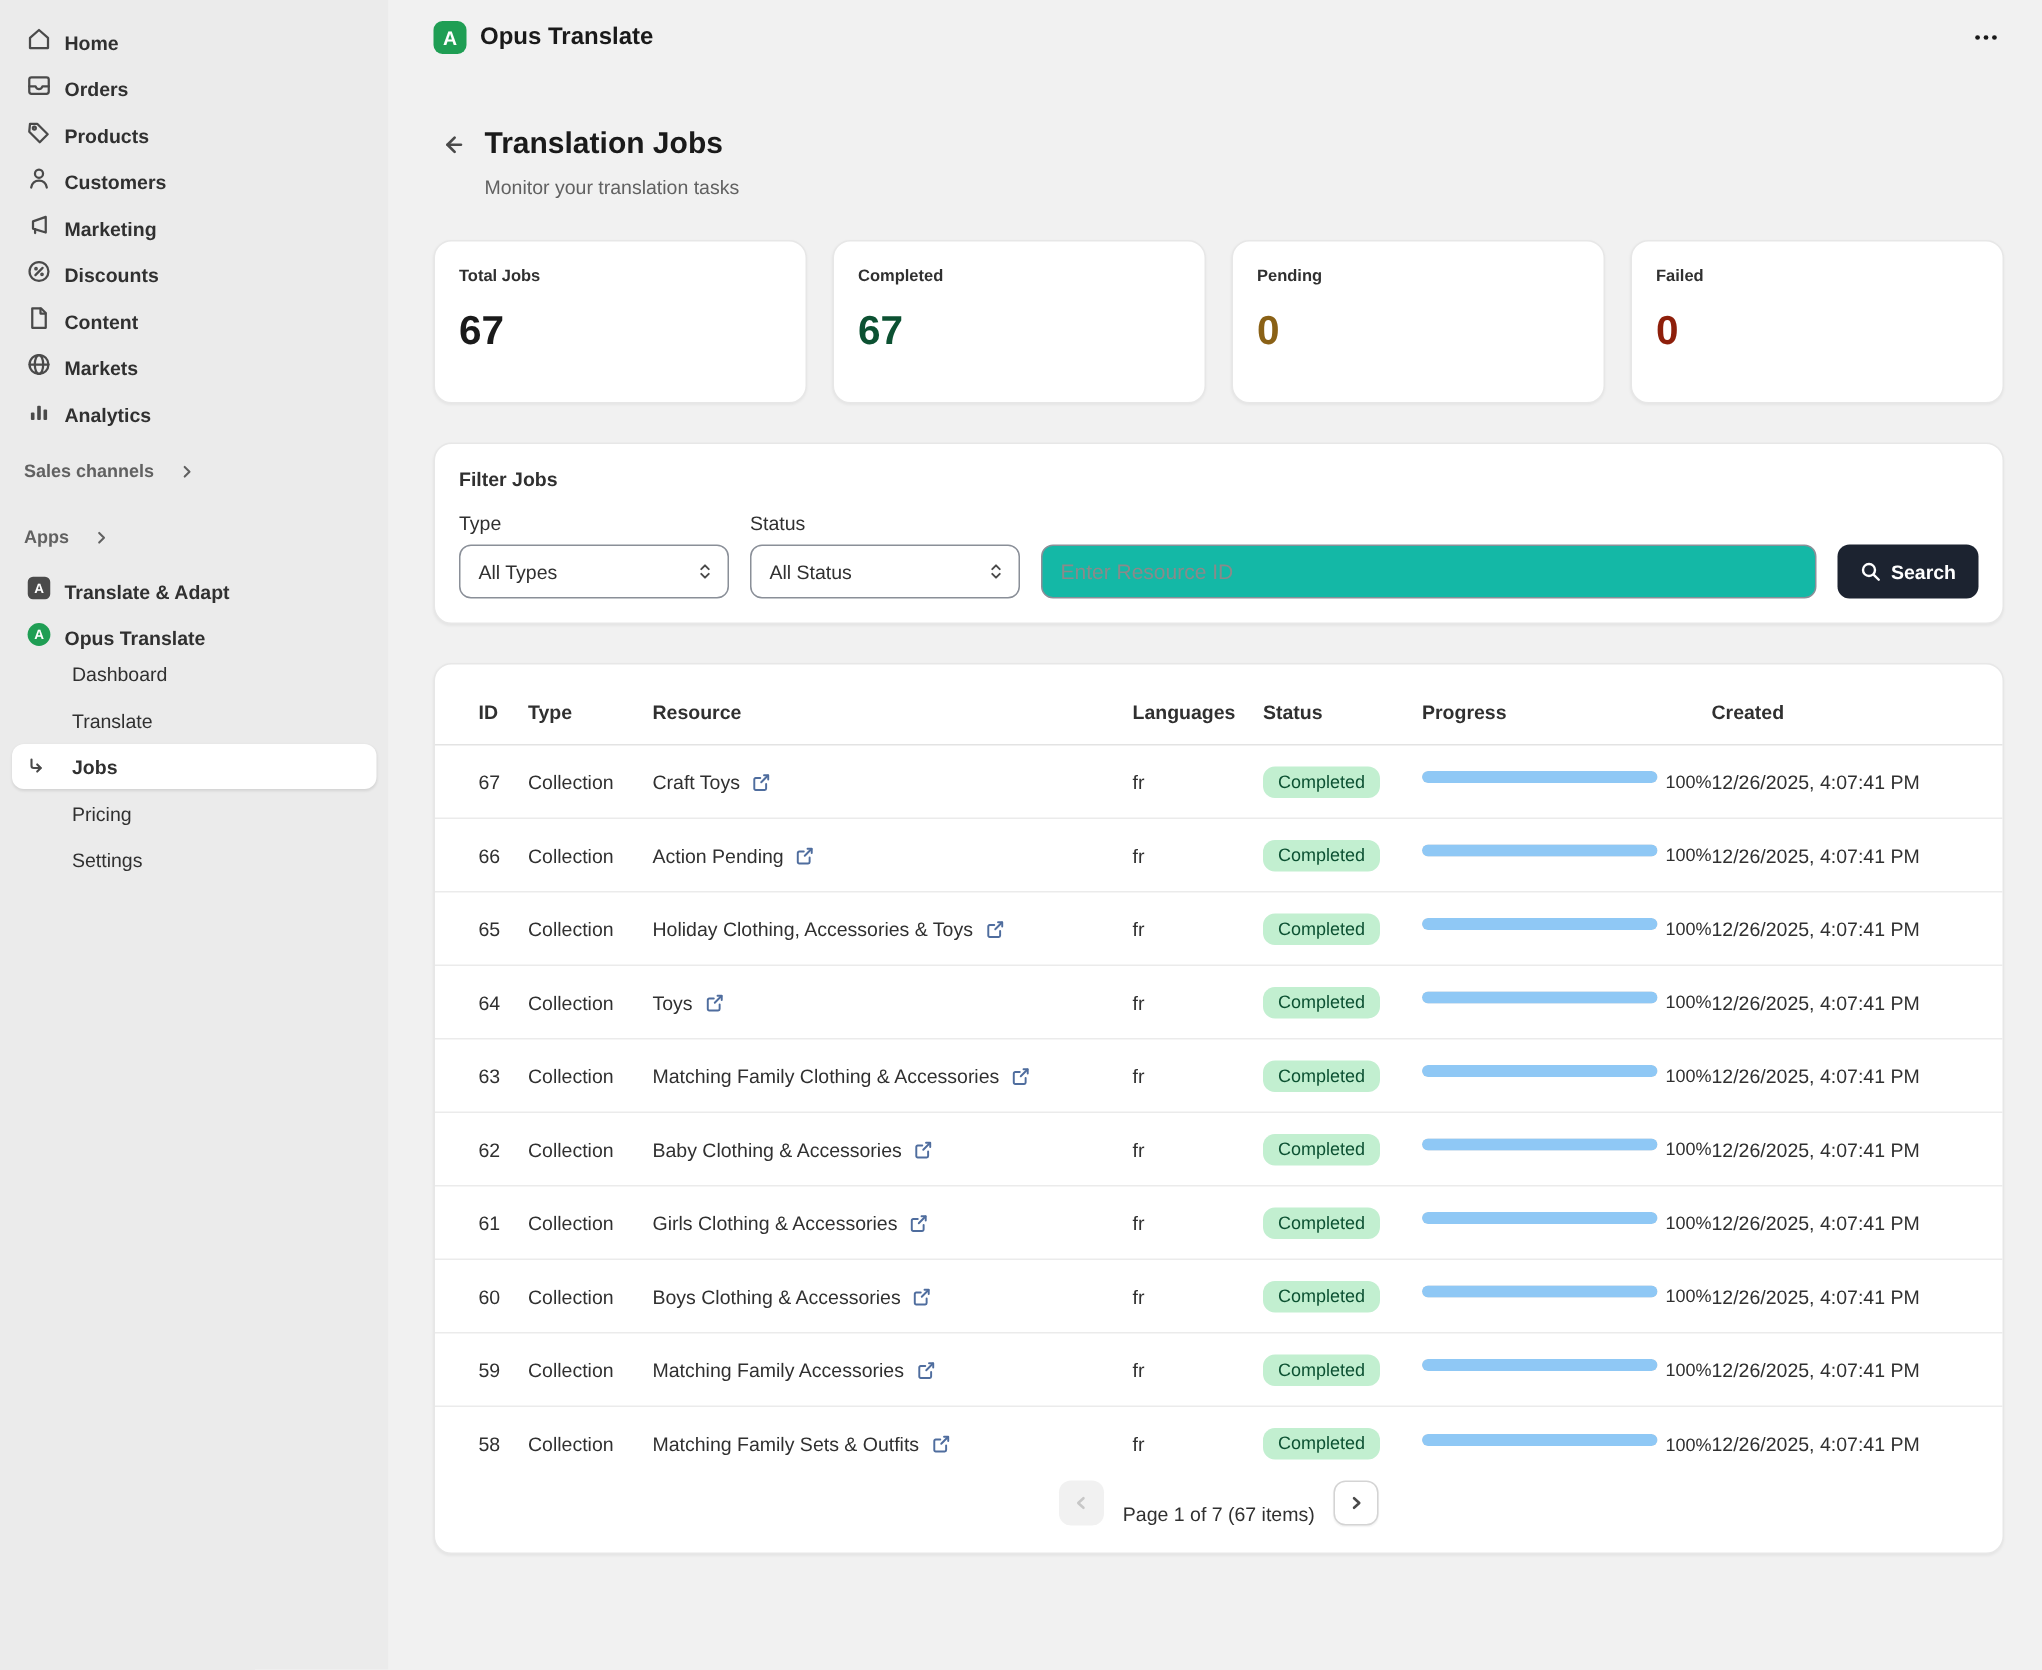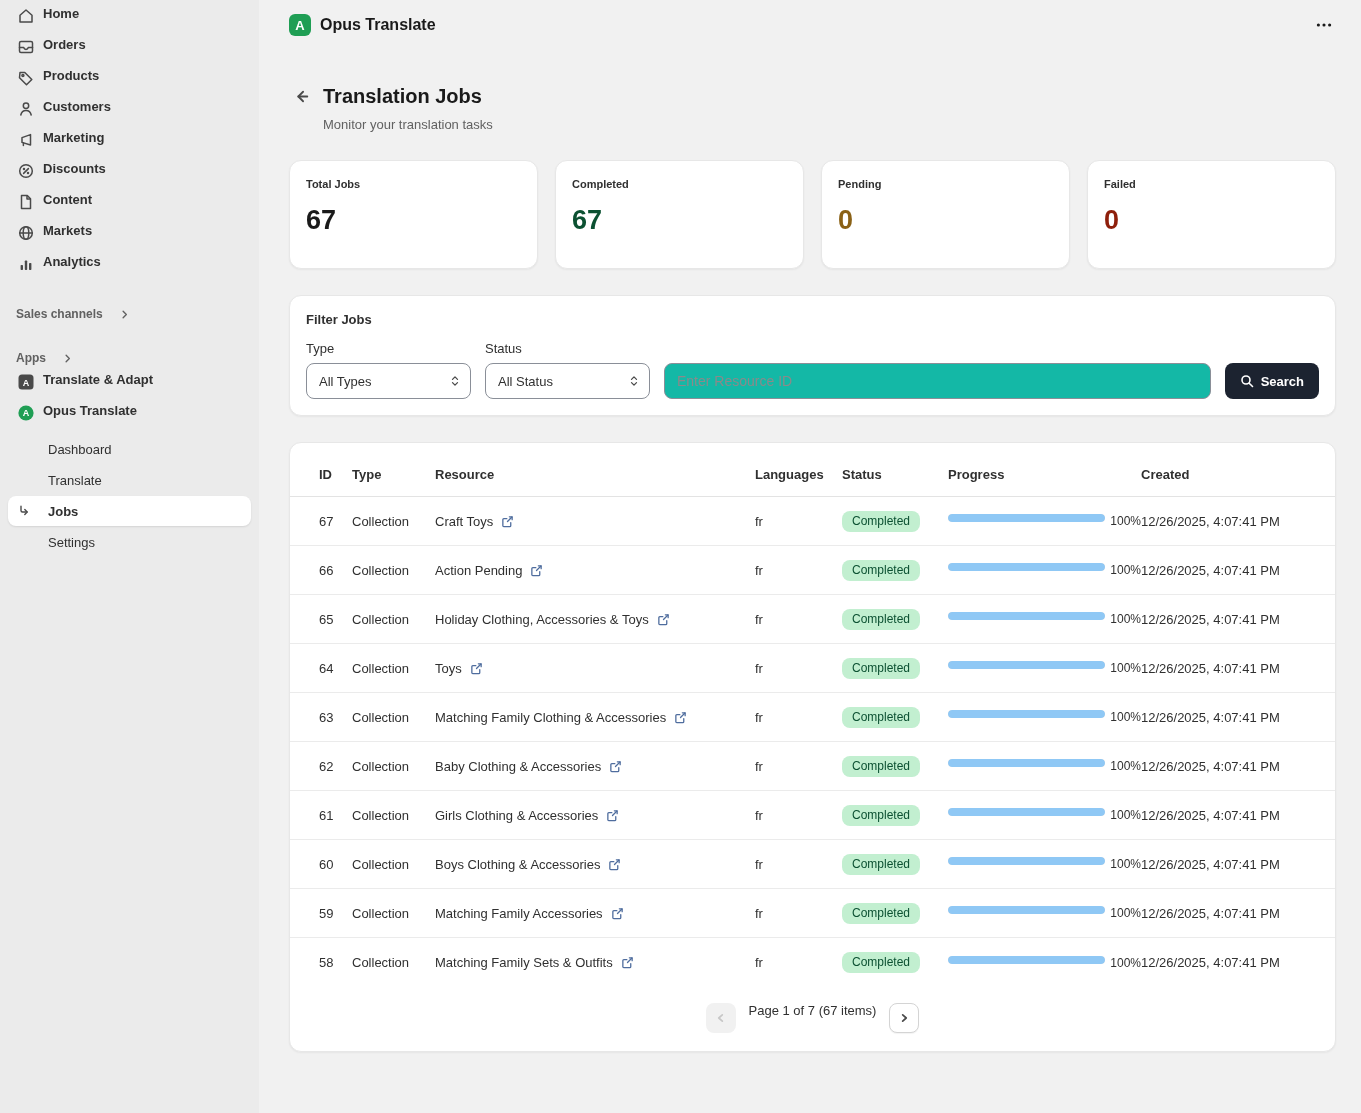--- a/index.html
+++ b/index.html
@@ -6,21 +6,21 @@
   html,body { width:1361px; height:1113px; overflow:hidden; }
   body {
     font-family:"Liberation Sans","DejaVu Sans",sans-serif;
     background:#f1f1f1; color:#303030; display:flex;
     -webkit-font-smoothing:antialiased;
   }
 
   
   .sidebar { width:259px; flex-shrink:0; background:#ebebeb; padding:6px 8px 0; height:100%; }
   .nav-item {
-    height:30px; margin-bottom:1px; display:flex; align-items:flex-start; gap:7px;
+    height:30px; margin-bottom:1px; display:flex; align-items:flex-end; gap:7px;
     padding:0 8px; border-radius:8px; font-size:13px; font-weight:600; color:#303030; cursor:pointer;
   }
   .nav-icon { width:20px; height:20px; display:flex; align-items:center; justify-content:center; }
   .nav-section {
     height:28px; display:flex; align-items:center; gap:16px; padding:0 8px;
     margin-top:16px; font-size:12px; font-weight:600; color:#616161; cursor:pointer;
   }
   .sub-item {
     position:relative; height:30px; margin-bottom:1px; display:flex; align-items:center;
     padding:0 8px 0 40px; border-radius:8px; font-size:13px; font-weight:500; color:#303030; cursor:pointer;
@@ -56,21 +56,21 @@
   .stat-card { flex:1; height:109px; padding:17px 16px; }
   .stat-label { font-size:11px; font-weight:600; color:#303030; }
   .stat-value { font-size:27px; font-weight:700; margin-top:15px; color:#1a1a1a; }
 
   
   .filter-card { margin-top:26px; padding:16px; }
   .filter-title { font-size:13px; font-weight:700; }
   .filter-row { display:flex; gap:14px; margin-top:14px; align-items:flex-end; }
   .field-label { font-size:13px; color:#303030; margin-bottom:7px; }
   .select {
-    width:165px; height:36px; background:#fff; border:1px solid #8a8f98; border-radius:8px;
+    width:180px; height:36px; background:#fff; border:1px solid #8a8f98; border-radius:8px;
     display:flex; align-items:center; justify-content:space-between; padding:0 9px 0 12px;
     font-size:13px; color:#303030; cursor:pointer;
   }
   .field-resource { flex:1; }
   .text-input {
     width:100%; height:36px; border:1px solid #8a8f98; border-radius:8px; padding:0 12px;
     font-size:14px; color:#303030; font-family:inherit; outline:none; background:#14b8a6;
   }
   .text-input::placeholder { color:#8a8a8a; }
   .search-btn {
@@ -93,21 +93,21 @@
   .badge {
     display:inline-block; background:var(--badge-bg,#c2efd0); color:var(--completed-text,#0c5132);
     font-size:12px; padding:3px 10px 4px; border-radius:8px;
   }
   .progress-cell { display:flex; flex-direction:row; gap:5px; }
   .progress-track { width:178px; height:8px; background:#e3e3e3; border-radius:4px; overflow:hidden; }
   .progress-fill { height:100%; width:0; background:var(--progress-fill,#8fc8f5); border-radius:4px; }
   .progress-pct { font-size:12px; color:#303030; }
 
   
-  .pagination { display:flex; align-items:flex-start; justify-content:center; gap:13px; margin-top:16px; }
+  .pagination { display:flex; align-items:flex-end; justify-content:center; gap:13px; margin-top:0; }
   .page-btn { width:30px; height:30px; border-radius:8px; display:flex; align-items:center; justify-content:center; cursor:pointer; border:none; background:none; }
   .page-btn.prev { background:#f1f1f1; cursor:default; }
   .page-btn.next { background:#fff; border:1px solid #d4d4d4; box-shadow:0 1px 1px rgba(0,0,0,.05); }
   .page-info { font-size:13px; color:#303030; }
 </style>
 </head>
 <body>
 
 <aside class="sidebar">
   <nav>
@@ -245,20 +245,24 @@
     <span>Translate</span>
   </div>
       <div class="sub-item active">
     <span class="elbow">
       <svg width="14" height="14" viewBox="0 0 14 14" fill="none" stroke="#4a4a4a" stroke-width="1.4" stroke-linecap="round" stroke-linejoin="round">
             <path d="M4 2.3v4.2a1.5 1.5 0 001.5 1.5H10"></path>
             <path d="M7.8 5.6L10.2 8l-2.4 2.4"></path>
           </svg>
     </span>
     <span>Jobs</span>
+  </div>
+      <div class="sub-item">
+
+    <span>Pricing</span>
   </div>
       <div class="sub-item">
 
     <span>Settings</span>
   </div>
     </div>
 </aside>
 
 <div class="main">
   <header class="topbar">

